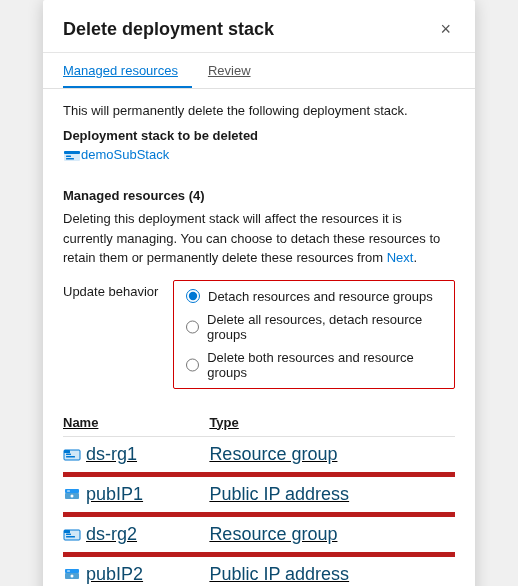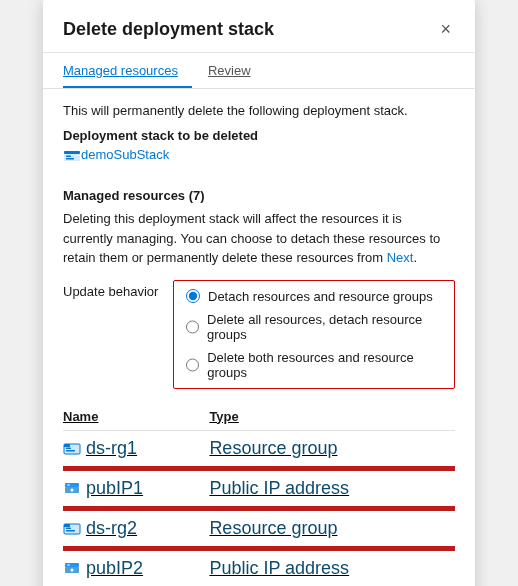--- a/index.html
+++ b/index.html
@@ -107,21 +107,21 @@
       margin-bottom: 12px;
       line-height: 1.5;
     }
     .description-text .link {
       color: #0078d4;
       text-decoration: none;
     }
     .update-behavior-row {
       display: flex;
       align-items: flex-start;
-      margin-bottom: 14px;
+      margin-bottom: 20px;
       gap: 10px;
     }
     .update-label {
       font-size: 13px;
       color: #1a1a1a;
       white-space: nowrap;
       padding-top: 4px;
       min-width: 100px;
     }
     .radio-group {
@@ -236,21 +236,21 @@
         <svg width="18" height="18" viewBox="0 0 18 18" fill="none" xmlns="http://www.w3.org/2000/svg">
           <rect x="1" y="4" width="16" height="10" rx="1" fill="#0078d4" opacity="0.15"></rect>
           <rect x="1" y="4" width="16" height="3" rx="1" fill="#0078d4"></rect>
           <rect x="3" y="8.5" width="5" height="1.5" rx="0.5" fill="#0078d4"></rect>
           <rect x="3" y="11" width="8" height="1.5" rx="0.5" fill="#0078d4"></rect>
         </svg>
       </span>
       <a class="stack-link" href="#">demoSubStack</a>
     </div>
 
-    <div class="managed-header">Managed resources (7)</div>
+    <div class="managed-header">Managed resources (4)</div>
     <p class="description-text">
       Deleting this deployment stack will affect the resources it is currently managing. You can choose to detach these resources to retain them or permanently delete these resources from <a class="link" href="#">Next</a>.
     </p>
 
     <div class="update-behavior-row">
       <span class="update-label">Update behavior</span>
       <div class="radio-group">
         <label class="radio-option">
           <input type="radio" name="updateBehavior" checked="" style="">
           <span>Detach resources and resource groups</span>

